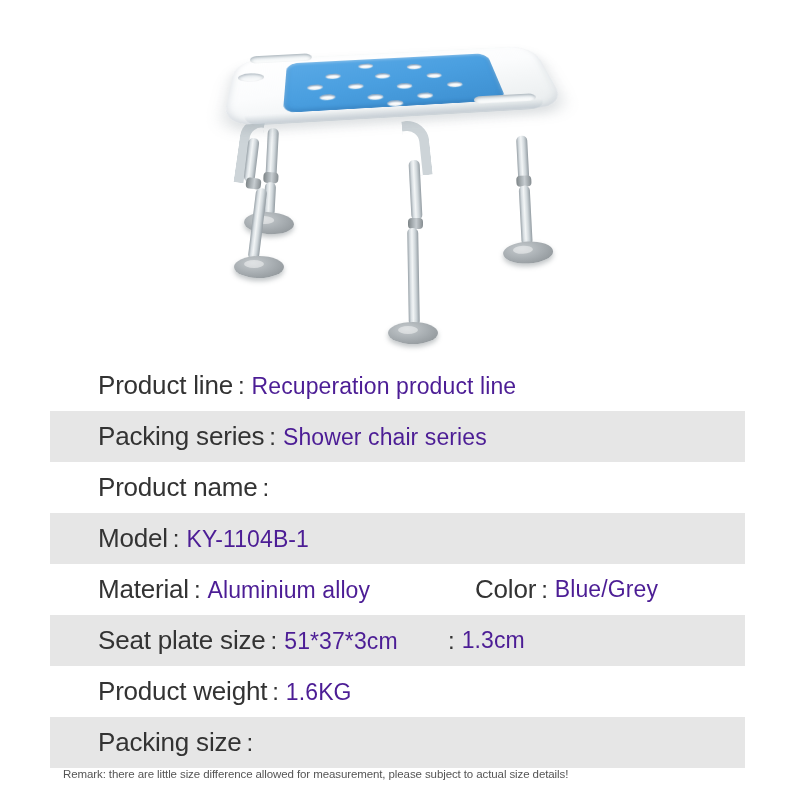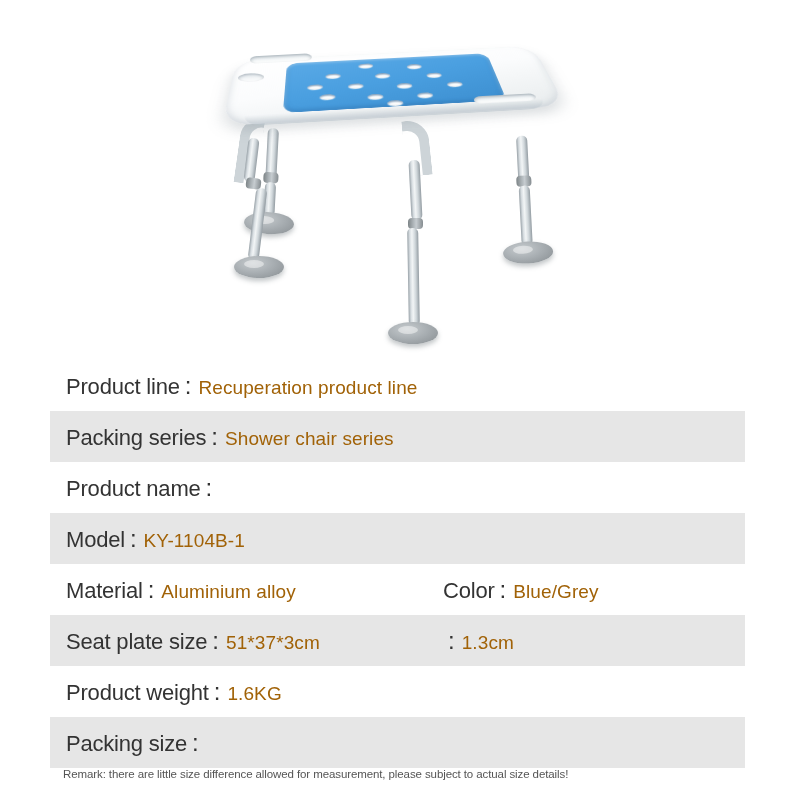--- a/index.html
+++ b/index.html
@@ -99,28 +99,29 @@
   
   .specs{position:absolute;left:50px;top:360px;width:695px;}
   .srow{
     position:relative;height:51px;
     display:flex;align-items:center;
     box-sizing:border-box;
   }
   .srow.alt{background:#e6e6e6;}
   .cell{display:flex;align-items:baseline;white-space:nowrap;}
   .cell.c1{padding-left:16px;width:393px;box-sizing:border-box;}
-  .cell.c2{padding-left:0;}
+  .cell.c2{padding-left:0;align-items:center;}
   .lbl{
-    font-size:22px;color:#333333;letter-spacing:-.2px;
-    font-family:"Liberation Sans", sans-serif;
+    font-size:26px;color:#333333;letter-spacing:-.2px;
+    font-family:"Liberation Sans", sans-serif;
+    margin-left:32px;
   }
   .colon{font-size:24px;color:#333333;padding:0 7px 0 5px;}
   .val{
-    font-size:19px;color:#a16207;letter-spacing:.1px;
+    font-size:23px;color:#4c1d95;letter-spacing:.1px;
     font-family:"Liberation Sans", sans-serif;
   }
   .remark{
     position:absolute;left:63px;top:768px;width:700px;
     font-size:11.5px;color:#555555;letter-spacing:-.1px;
     font-family:"Liberation Sans", sans-serif;
   }
 </style>
 </head>
 <body>

